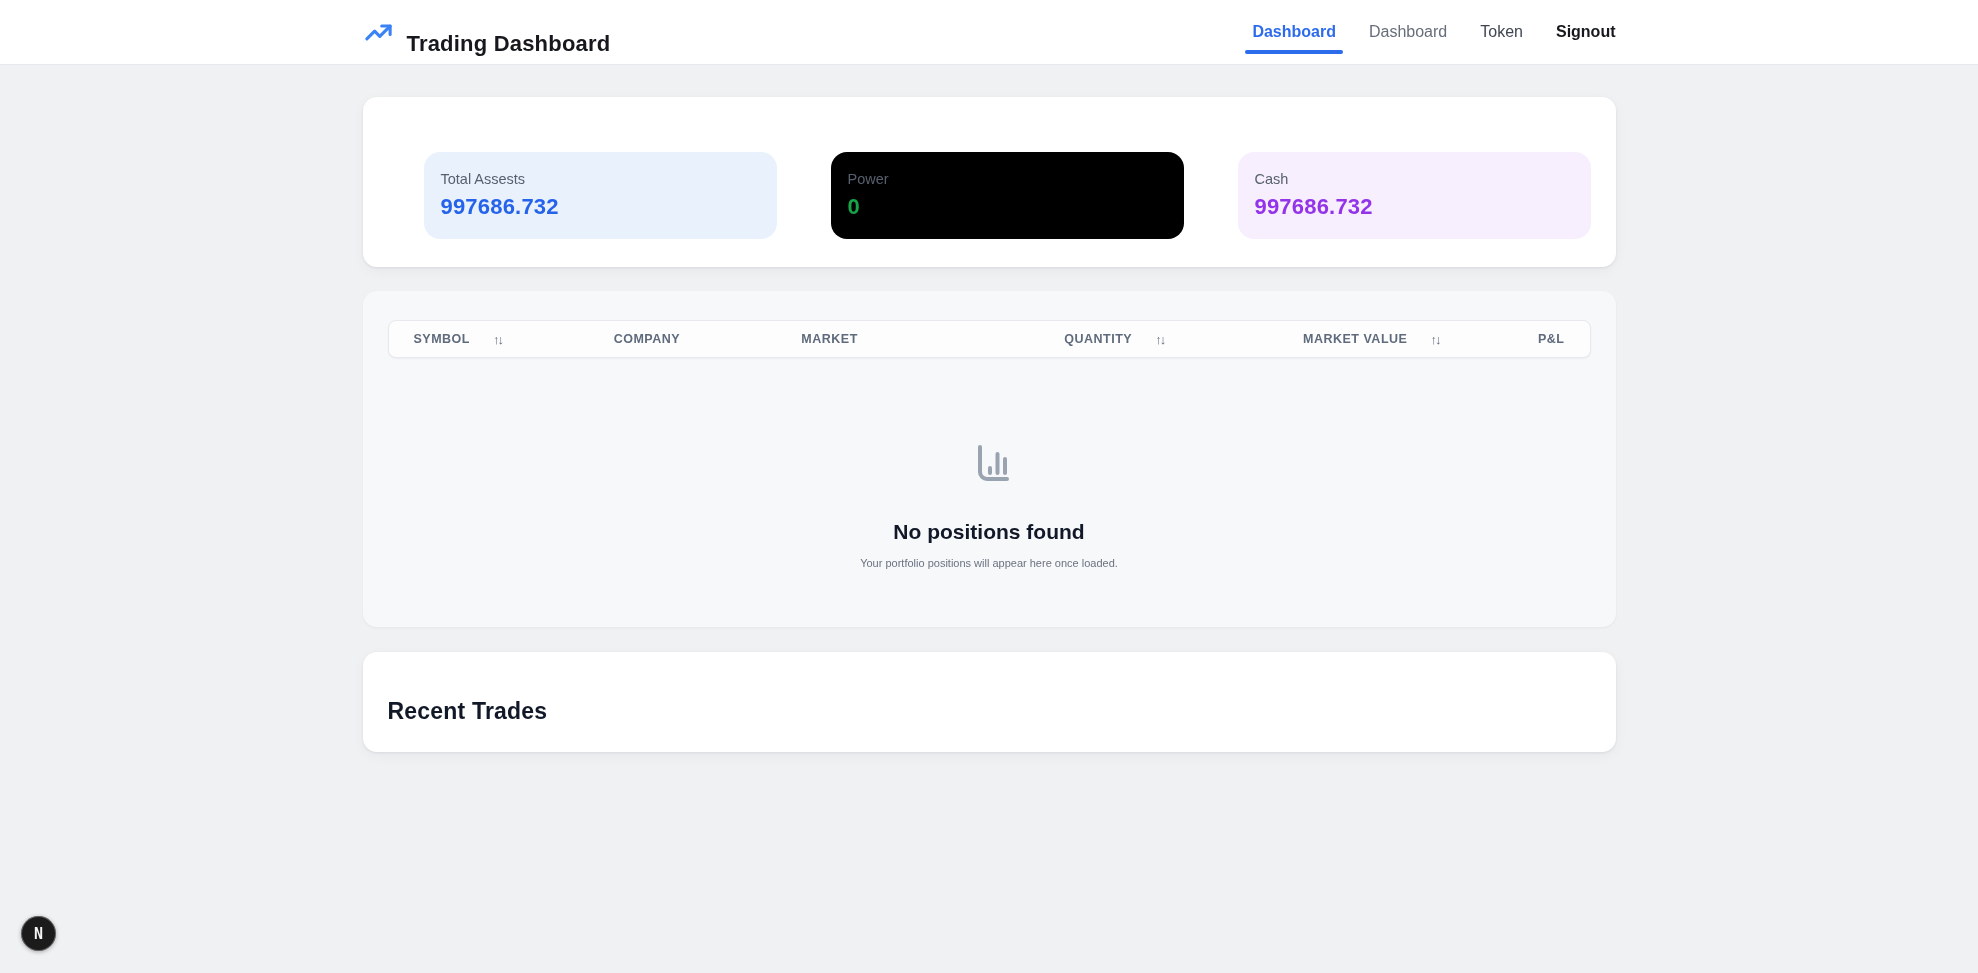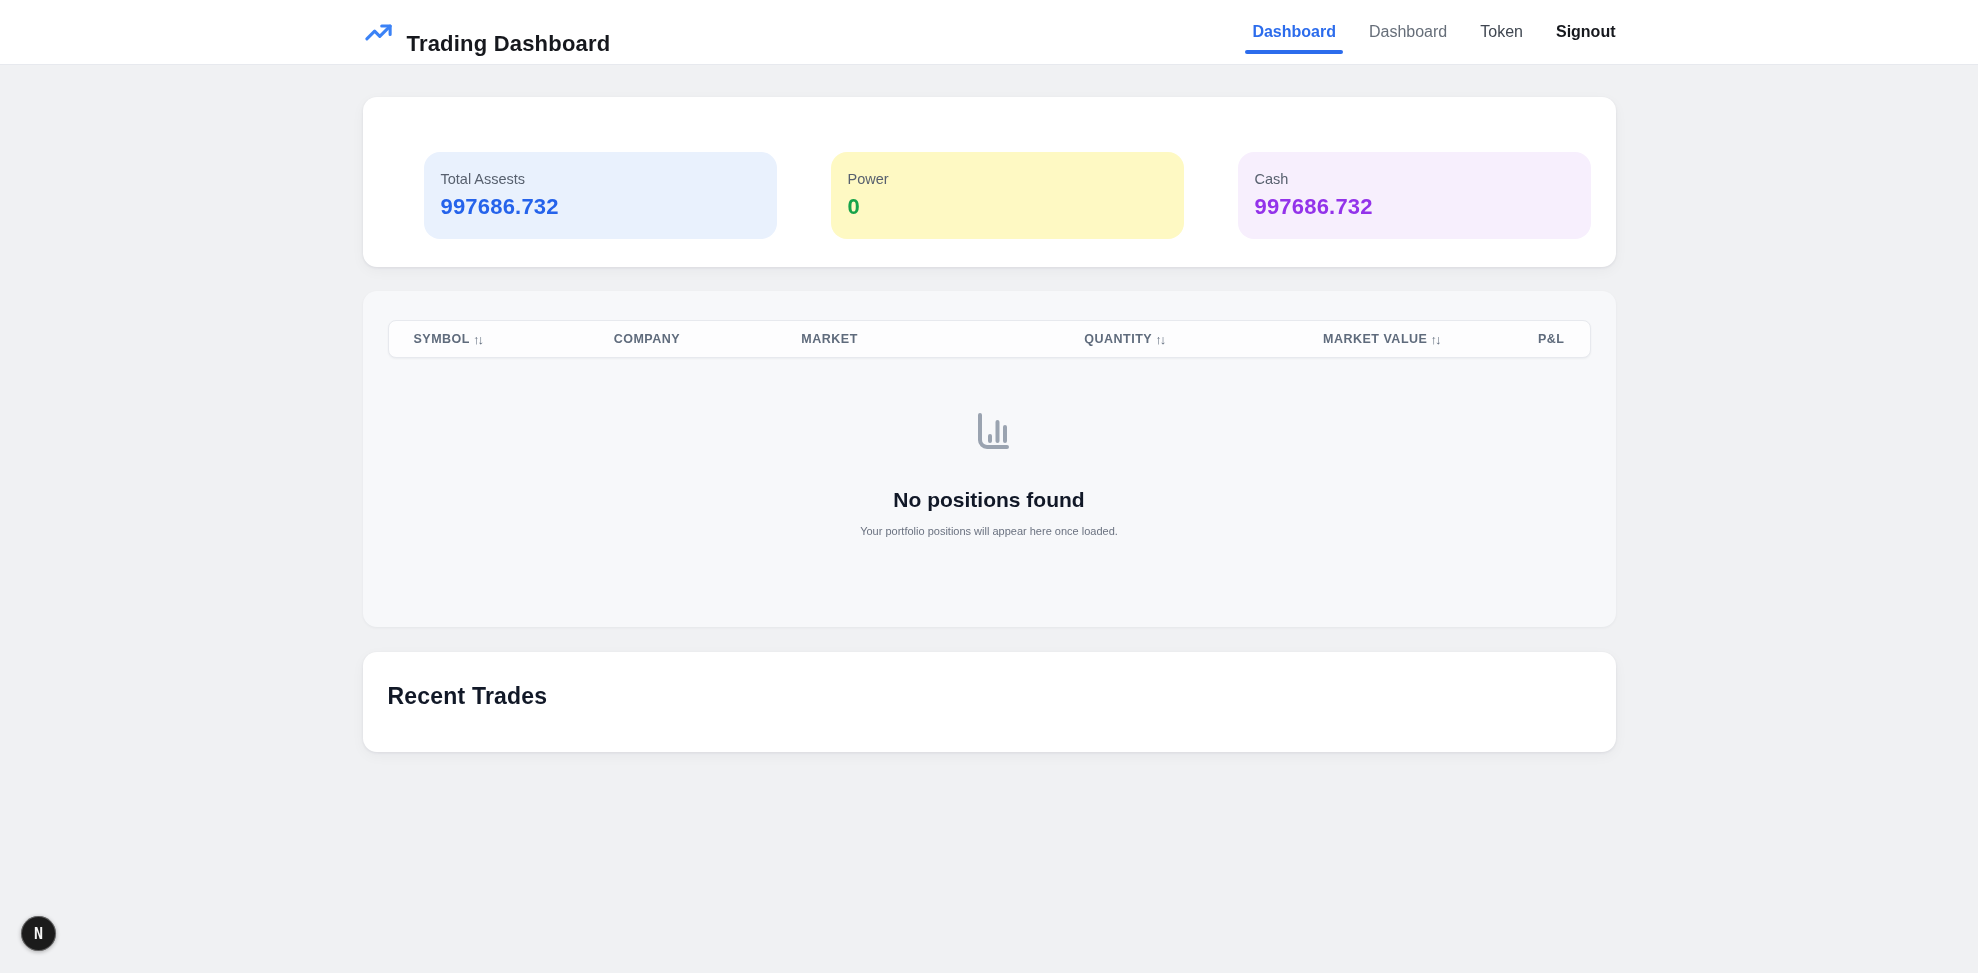--- a/index.html
+++ b/index.html
@@ -112,41 +112,41 @@
     align-items: center;
     padding: 0 25px;
   }
   .th {
     font-size: 12.5px;
     font-weight: 700;
     letter-spacing: .5px;
     color: #5f6b7c;
     display: flex;
     align-items: center;
-    gap: 3px;
+    gap: 23px;
     white-space: nowrap;
   }
   .th.right { justify-content: flex-end; }
   .sort-icon { font-size: 13px; color: #5f6b7c; letter-spacing: -2px; }
 
-  .empty-state { text-align: center; padding-top: 52px; }
+  .empty-state { text-align: center; padding-top: 84px; }
   .empty-state svg { display: inline-block; }
   .empty-title {
     margin-top: 26px;
     font-size: 21px;
     font-weight: 700;
     color: var(--heading, #111827);
   }
   .empty-subtitle { margin-top: 13px; font-size: 11px; color: var(--muted, #6b7280); }
 
   
   .recent-card {
     margin-top: 25px;
     height: 100px;
-    padding: 31px 25px;
+    padding: 46px 25px;
   }
 
   
   .dev-badge {
     position: absolute;
     left: 21px;
     top: 916px;
     width: 35px;
     height: 35px;
     border-radius: 50%;
@@ -188,21 +188,21 @@
 </header>
 
 <main class="container">
 
   <section class="card portfolio-card">
     <div class="stats-row">
       <div class="stat" style="background: rgb(233, 241, 253);">
         <div class="stat-label">Total Assests</div>
         <div class="stat-value" style="color: rgb(37, 99, 235);">997686.732</div>
       </div>
-      <div class="stat" style="background: #fef9c3;">
+      <div class="stat" style="background: #000000;">
         <div class="stat-label">Power</div>
         <div class="stat-value" style="color: rgb(22, 163, 74);">0</div>
       </div>
       <div class="stat" style="background: rgb(247, 239, 253);">
         <div class="stat-label">Cash</div>
         <div class="stat-value" style="color: rgb(147, 51, 234);">997686.732</div>
       </div>
     </div>
   </section>
 

